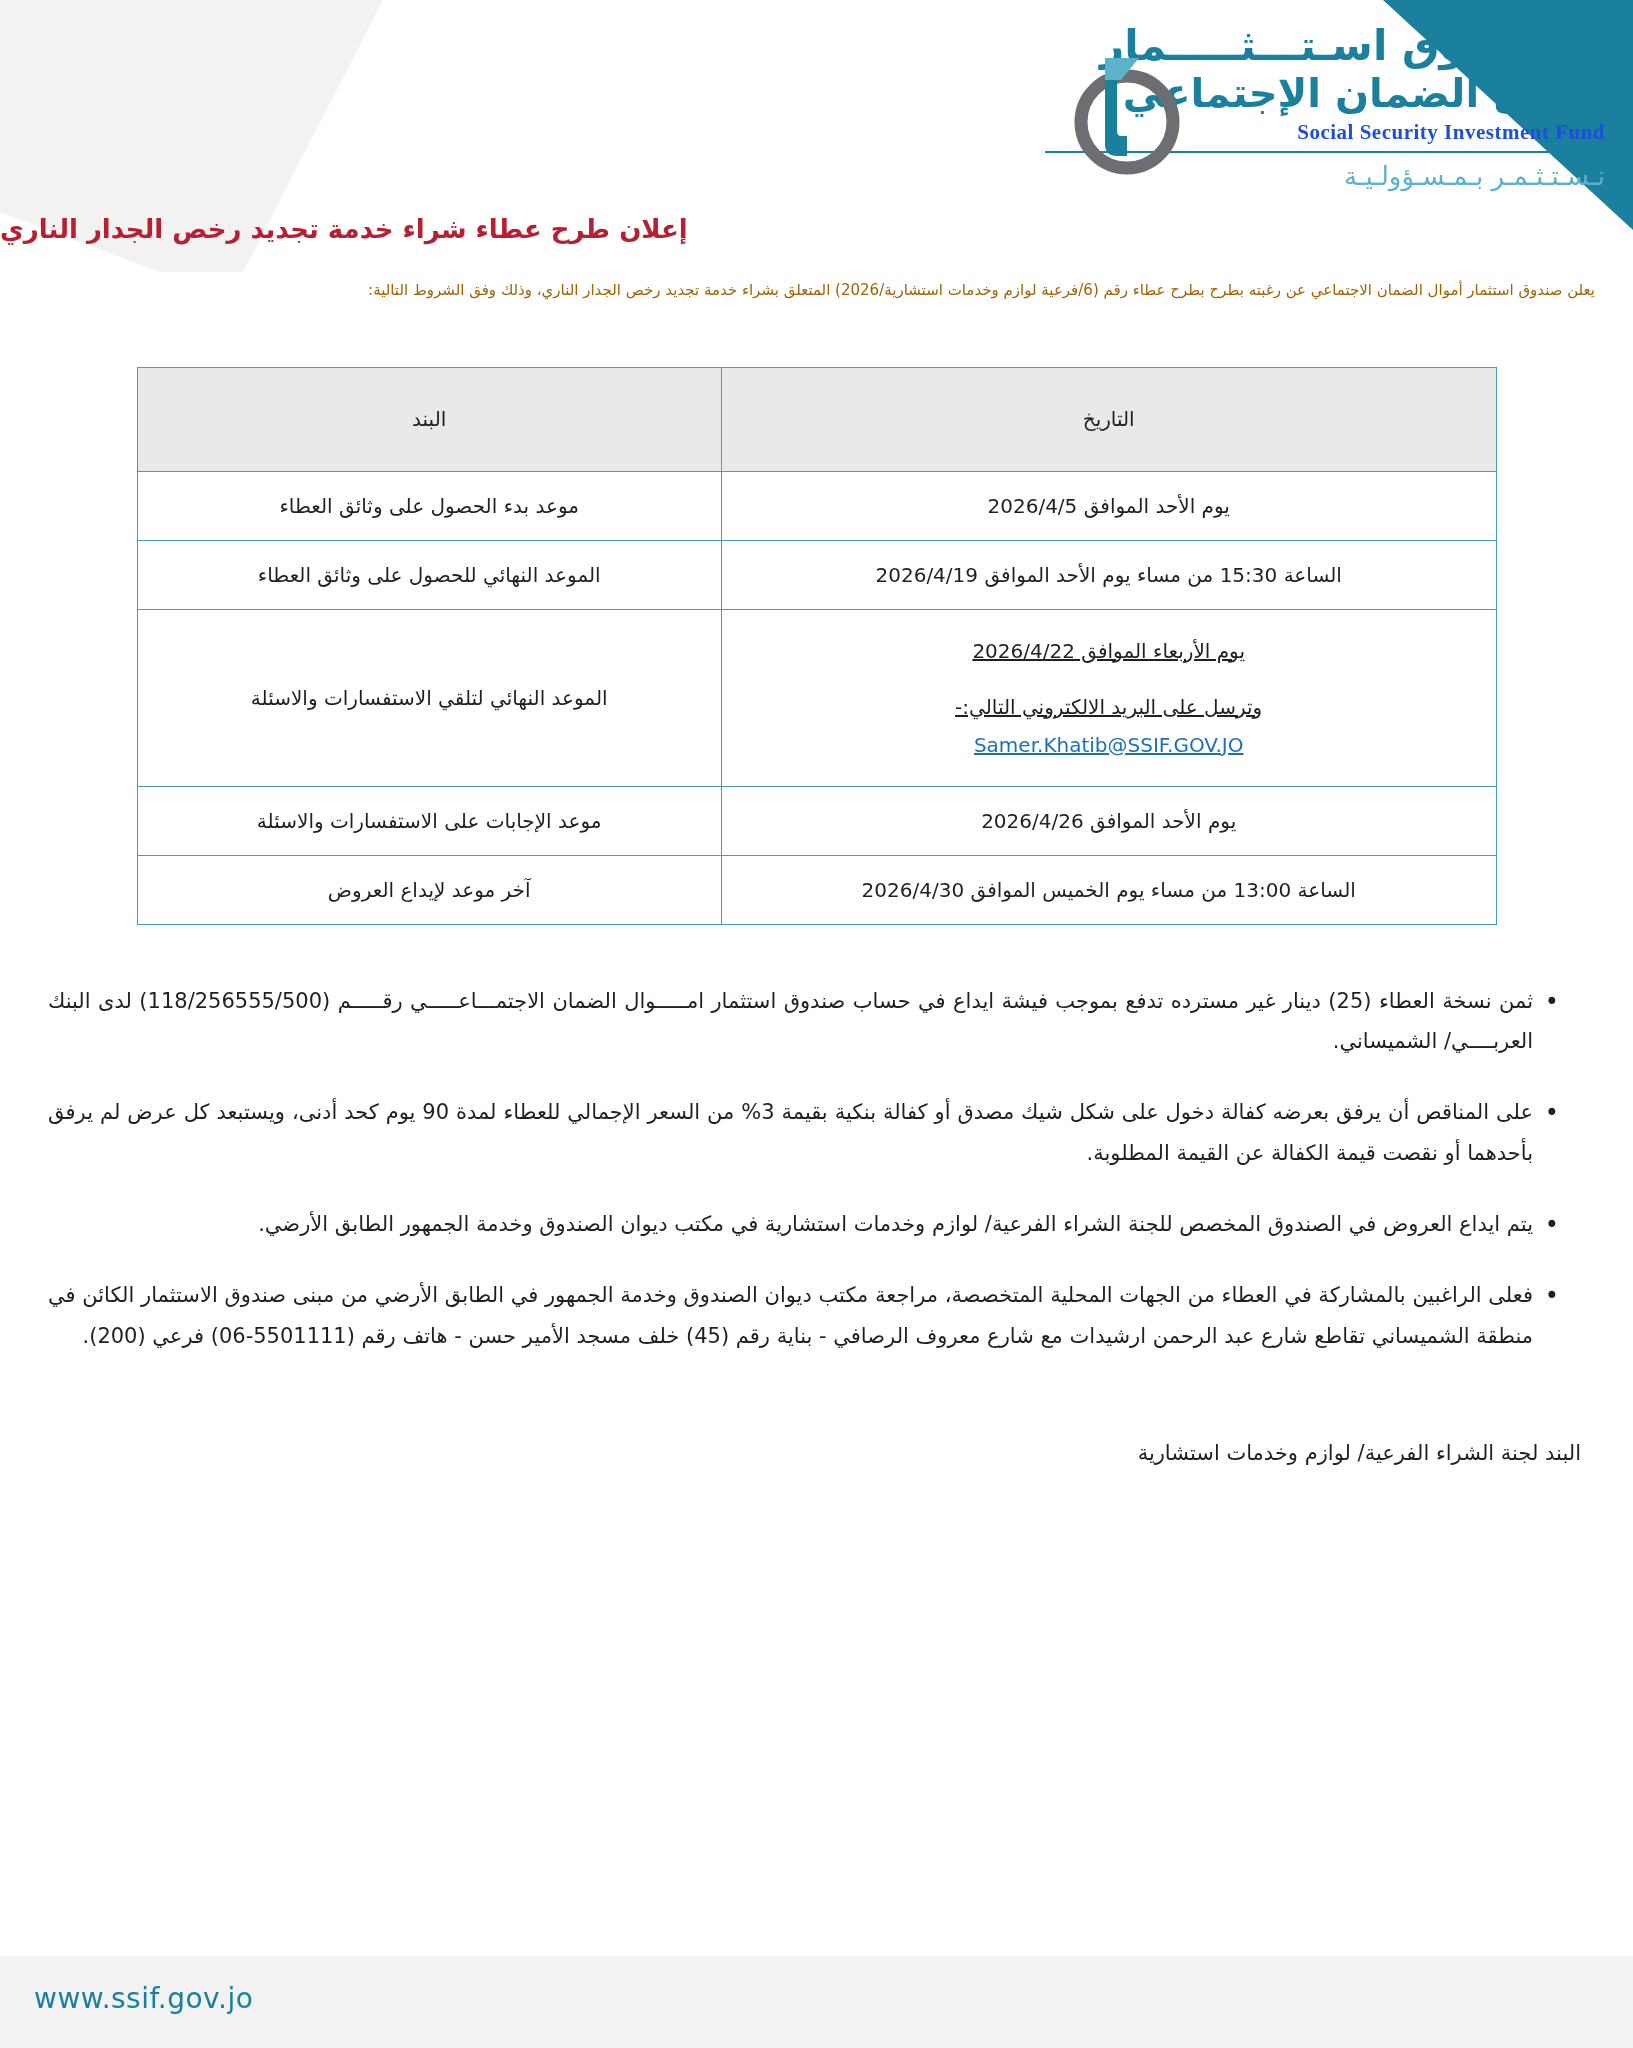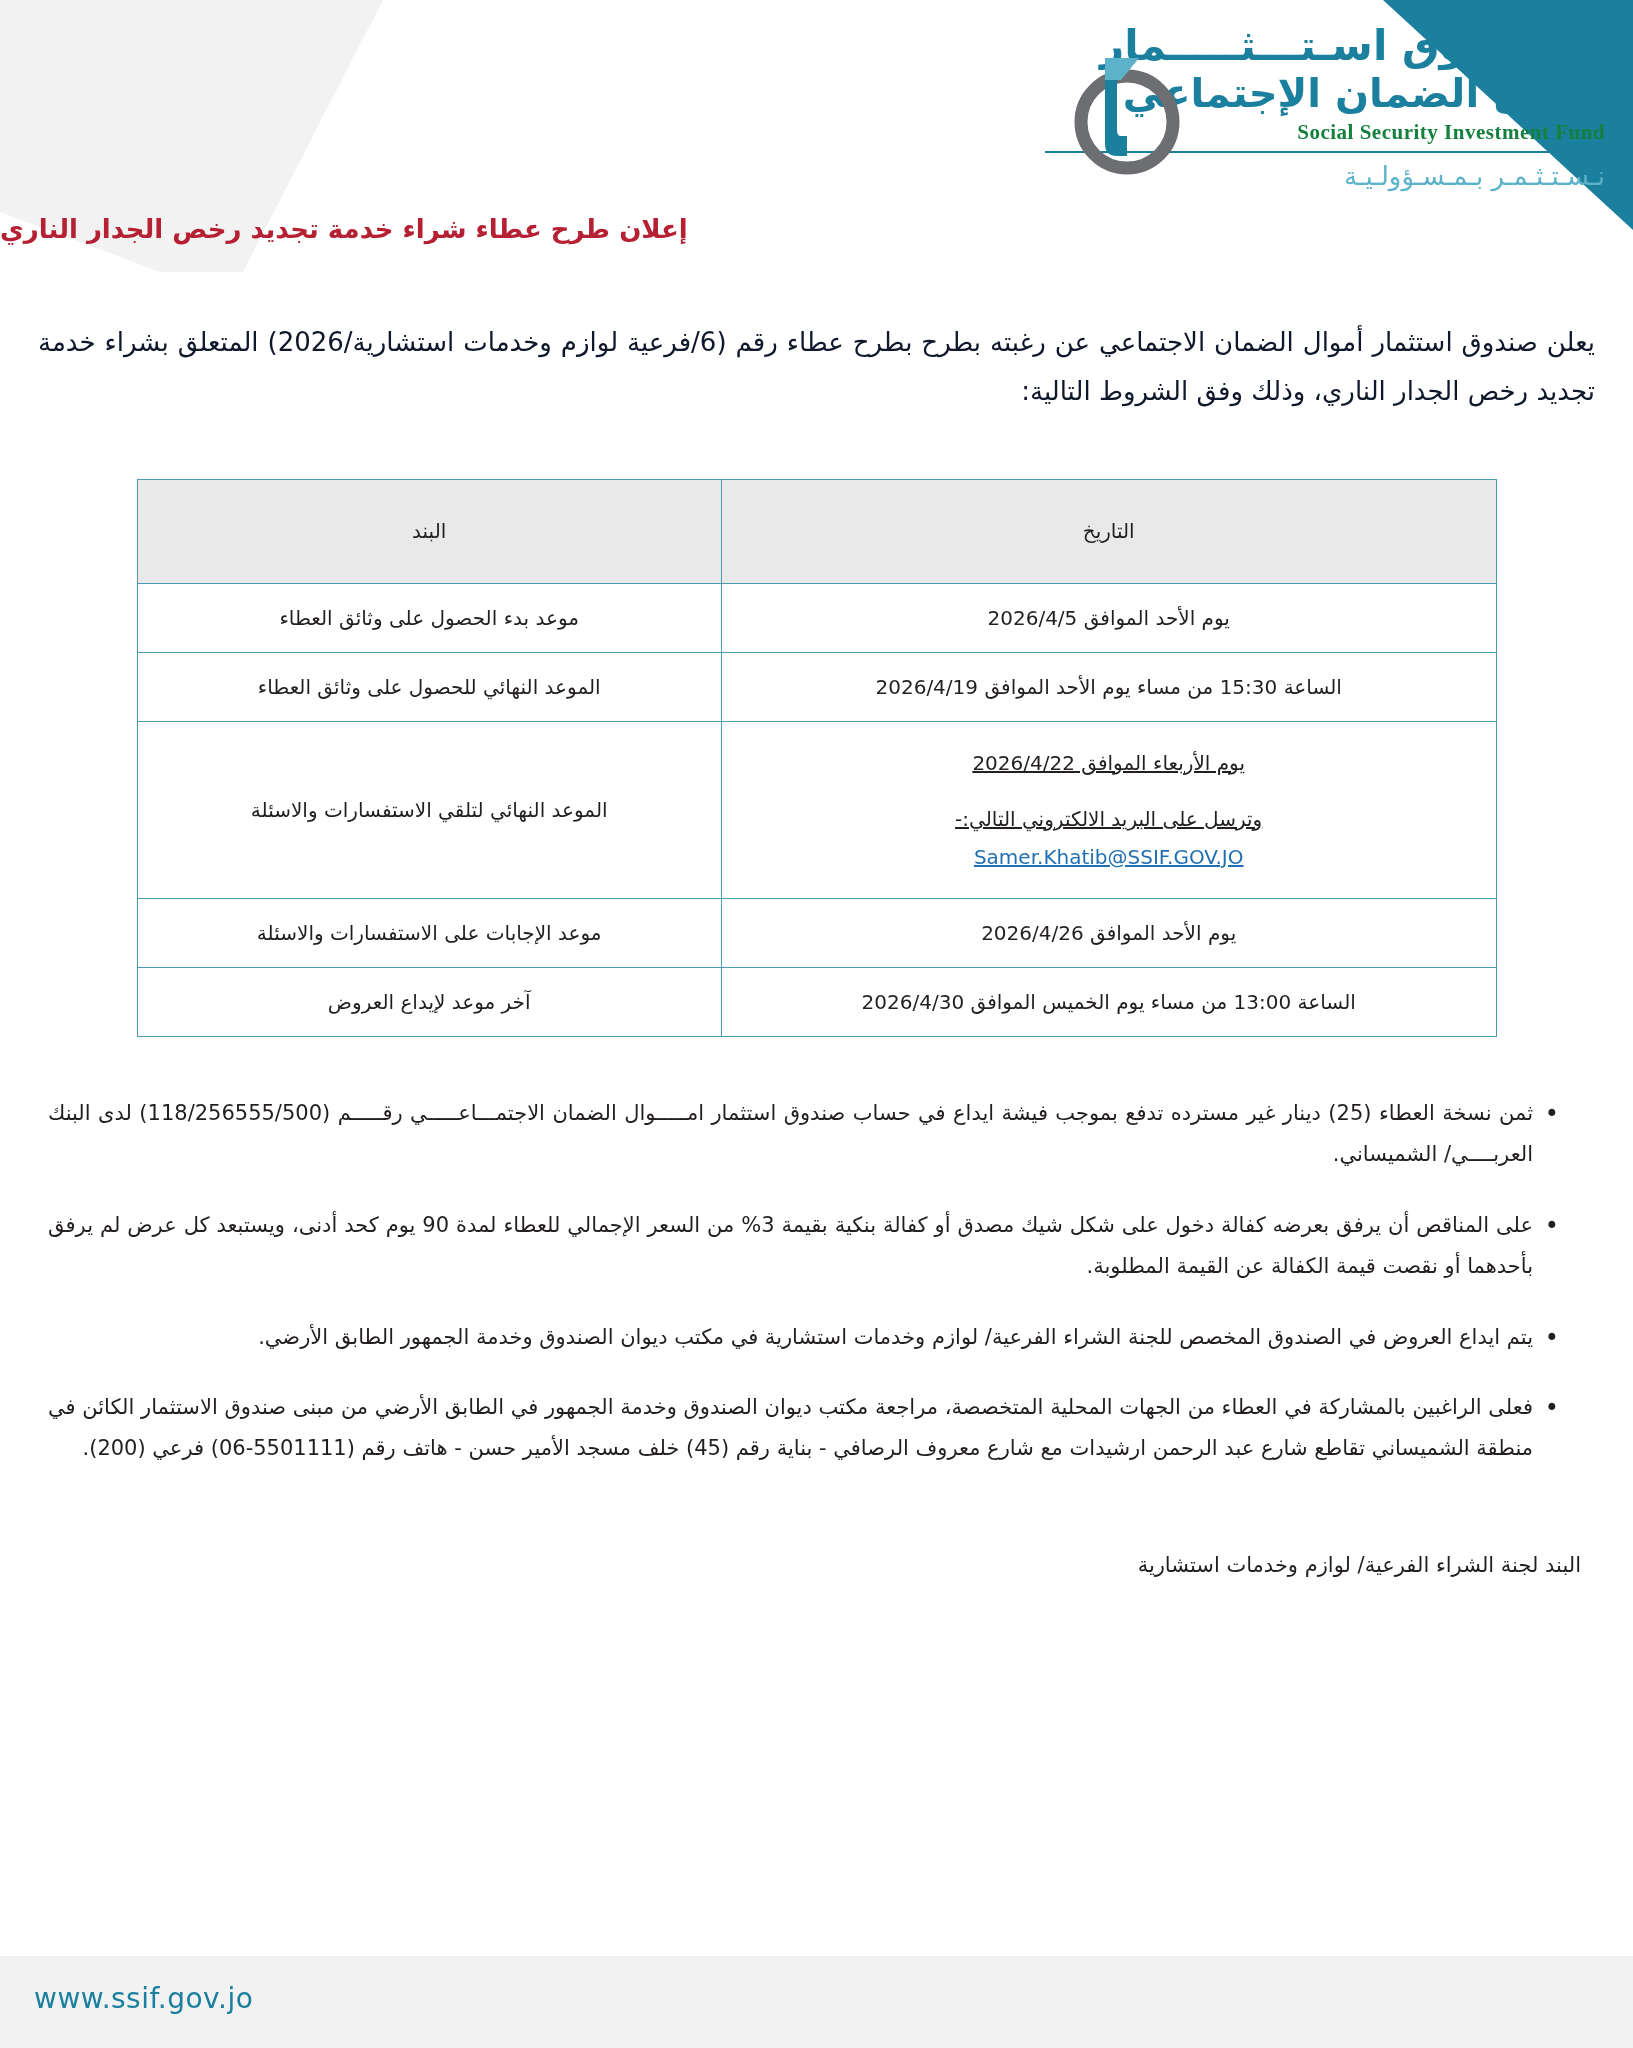--- a/index.html
+++ b/index.html
@@ -72,21 +72,21 @@
     font-size: 40px;
     font-weight: bold;
     color: #1b7f9e;
     line-height: 1.15;
     white-space: nowrap;
   }
   .logo-en {
     font-family: "Liberation Serif", "DejaVu Serif", serif;
     font-size: 21px;
     font-weight: bold;
-    color: #15803d;
+    color: #1d4ed8;
     letter-spacing: 0.5px;
     margin-top: 4px;
     direction: ltr;
     text-align: right;
   }
   .logo-divider {
     width: 100%;
     height: 2px;
     background: #1b7f9e;
     margin: 6px 0 8px 0;
@@ -113,25 +113,25 @@
     margin-top: -58px;
     position: relative;
     z-index: 5;
   }
 
   
   .content {
     padding: 0 38px;
   }
   .intro {
-    margin-top: 74px;
-    font-size: 26px;
+    margin-top: 32px;
+    font-size: 15px;
     line-height: 1.9;
     text-align: justify;
-    color: #0f172a;
+    color: #a16207;
   }
 
   
   table.tender {
     width: 1360px;
     margin: 62px auto 0 auto;
     border-collapse: collapse;
     table-layout: fixed;
   }
   table.tender th, table.tender td {

